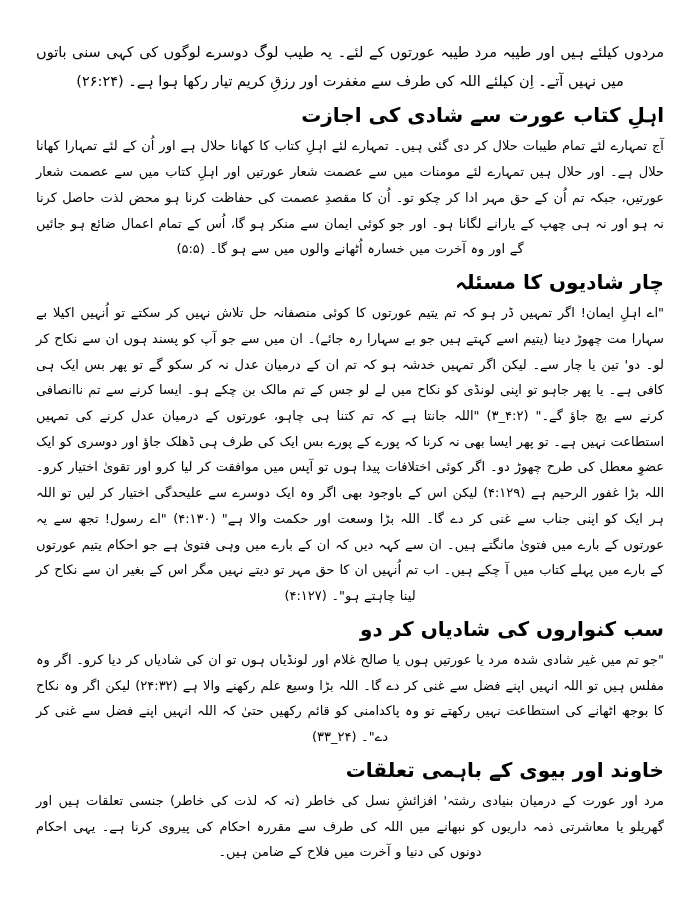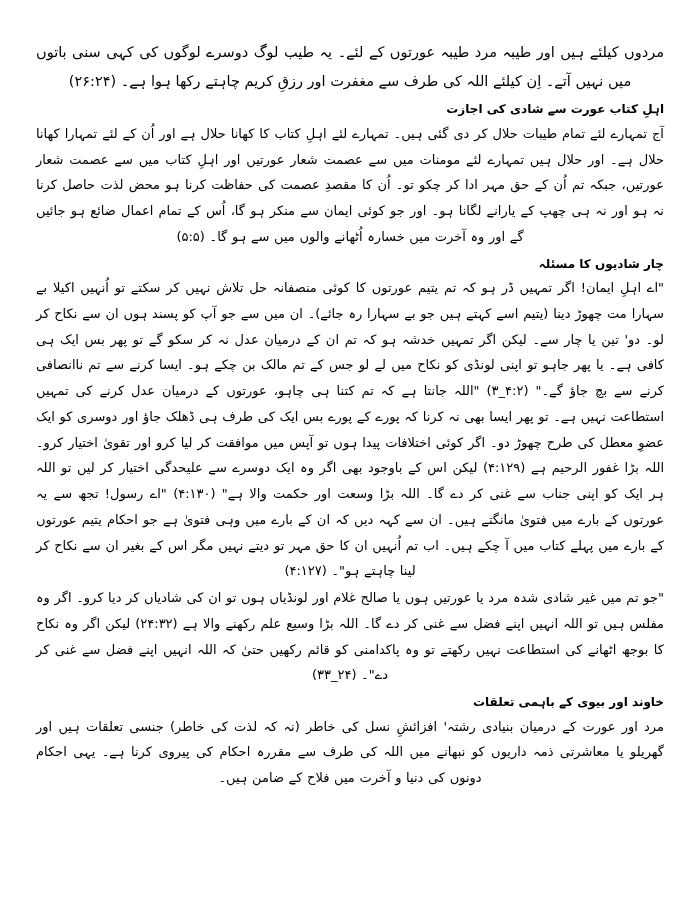--- a/index.html
+++ b/index.html
@@ -27,21 +27,21 @@
   .doc-body {
     direction: rtl;
     text-align: justify;
     text-align-last: right;
   }
   .section {
     margin: 0;
     padding: 0;
   }
   .heading {
-    font-size: 12px;
+    font-size: 20px;
     font-weight: bold;
     text-align: center;
     line-height: 1.55;
     margin: 5px 0 2px 0;
     direction: rtl;
     letter-spacing: 0.2px;
   }
   .para {
     font-size: 13px;
     line-height: 1.98;
@@ -62,36 +62,37 @@
     margin: 0 0 4px 0;
     direction: rtl;
   }
 </style>
 </head>
 <body>
 
 <div class="page">
   <div class="doc-body">
 
-    <p class="lead-para">مردوں کیلئے ہیں اور طیبہ مرد طیبہ عورتوں کے لئے۔ یہ طیب لوگ دوسرے لوگوں کی کہی سنی باتوں میں نہیں آتے۔ اِن کیلئے اللہ کی طرف سے مغفرت اور رزقِ کریم چاہتے رکھا ہوا ہے۔ (۲۶:۲۴)</p>
+    <p class="lead-para">مردوں کیلئے ہیں اور طیبہ مرد طیبہ عورتوں کے لئے۔ یہ طیب لوگ دوسرے لوگوں کی کہی سنی باتوں میں نہیں آتے۔ اِن کیلئے اللہ کی طرف سے مغفرت اور رزقِ کریم تیار رکھا ہوا ہے۔ (۲۶:۲۴)</p>
 
     <div class="section">
       <h2 class="heading">اہلِ کتاب عورت سے شادی کی اجازت</h2>
       <p class="para">آج تمہارے لئے تمام طیبات حلال کر دی گئی ہیں۔ تمہارے لئے اہلِ کتاب کا کھانا حلال ہے اور اُن کے لئے تمہارا کھانا حلال ہے۔ اور حلال ہیں تمہارے لئے مومنات میں سے عصمت شعار عورتیں اور اہلِ کتاب میں سے عصمت شعار عورتیں، جبکہ تم اُن کے حق مہر ادا کر چکو تو۔ اُن کا مقصدِ عصمت کی حفاظت کرنا ہو محض لذت حاصل کرنا نہ ہو اور نہ ہی چھپ کے یارانے لگانا ہو۔ اور جو کوئی ایمان سے منکر ہو گا، اُس کے تمام اعمال ضائع ہو جائیں گے اور وہ آخرت میں خسارہ اُٹھانے والوں میں سے ہو گا۔ (۵:۵)</p>
     </div>
 
     <div class="section">
       <h2 class="heading">چار شادیوں کا مسئلہ</h2>
     </div>
 
     <div class="section">
       <p class="para">"اے اہلِ ایمان! اگر تمہیں ڈر ہو کہ تم یتیم عورتوں کا کوئی منصفانہ حل تلاش نہیں کر سکتے تو اُنہیں اکیلا بے سہارا مت چھوڑ دینا (یتیم اسے کہتے ہیں جو بے سہارا رہ جائے)۔ ان میں سے جو آپ کو پسند ہوں ان سے نکاح کر لو۔ دو' تین یا چار سے۔ لیکن اگر تمہیں خدشہ ہو کہ تم ان کے درمیان عدل نہ کر سکو گے تو پھر بس ایک ہی کافی ہے۔ یا پھر جاہو تو اپنی لونڈی کو نکاح میں لے لو جس کے تم مالک بن چکے ہو۔ ایسا کرنے سے تم ناانصافی کرنے سے بچ جاؤ گے۔" (۴:۲_۳) "اللہ جانتا ہے کہ تم کتنا ہی چاہو، عورتوں کے درمیان عدل کرنے کی تمہیں استطاعت نہیں ہے۔ تو پھر ایسا بھی نہ کرنا کہ پورے کے پورے بس ایک کی طرف ہی ڈھلک جاؤ اور دوسری کو ایک عضوِ معطل کی طرح چھوڑ دو۔ اگر کوئی اختلافات پیدا ہوں تو آپس میں موافقت کر لیا کرو اور تقویٰ اختیار کرو۔ اللہ بڑا غفور الرحیم ہے (۴:۱۲۹) لیکن اس کے باوجود بھی اگر وہ ایک دوسرے سے علیحدگی اختیار کر لیں تو اللہ ہر ایک کو اپنی جناب سے غنی کر دے گا۔ اللہ بڑا وسعت اور حکمت والا ہے" (۴:۱۳۰) "اے رسول! تجھ سے یہ عورتوں کے بارے میں فتویٰ مانگتے ہیں۔ ان سے کہہ دیں کہ ان کے بارے میں وہی فتویٰ ہے جو احکام یتیم عورتوں کے بارے میں پہلے کتاب میں آ چکے ہیں۔ اب تم اُنہیں ان کا حق مہر تو دیتے نہیں مگر اس کے بغیر ان سے نکاح کر لینا چاہتے ہو"۔ (۴:۱۲۷)</p>
     </div>
 
     <div class="section">
+      <h2 class="heading">سب کنواروں کی شادیاں کر دو</h2>
       <p class="para">"جو تم میں غیر شادی شدہ مرد یا عورتیں ہوں یا صالح غلام اور لونڈیاں ہوں تو ان کی شادیاں کر دیا کرو۔ اگر وہ مفلس ہیں تو اللہ انہیں اپنے فضل سے غنی کر دے گا۔ اللہ بڑا وسیع علم رکھنے والا ہے (۲۴:۳۲) لیکن اگر وہ نکاح کا بوجھ اٹھانے کی استطاعت نہیں رکھتے تو وہ پاکدامنی کو قائم رکھیں حتیٰ کہ اللہ انہیں اپنے فضل سے غنی کر دے"۔ (۲۴_۳۳)</p>
     </div>
 
     <div class="section">
       <h2 class="heading">خاوند اور بیوی کے باہمی تعلقات</h2>
       <p class="para para-center-end">مرد اور عورت کے درمیان بنیادی رشتہ' افزائشِ نسل کی خاطر (نہ کہ لذت کی خاطر) جنسی تعلقات ہیں اور گھریلو یا معاشرتی ذمہ داریوں کو نبھانے میں اللہ کی طرف سے مقررہ احکام کی پیروی کرنا ہے۔ یہی احکام دونوں کی دنیا و آخرت میں فلاح کے ضامن ہیں۔</p>
     </div>
 
   </div>
 </div>

